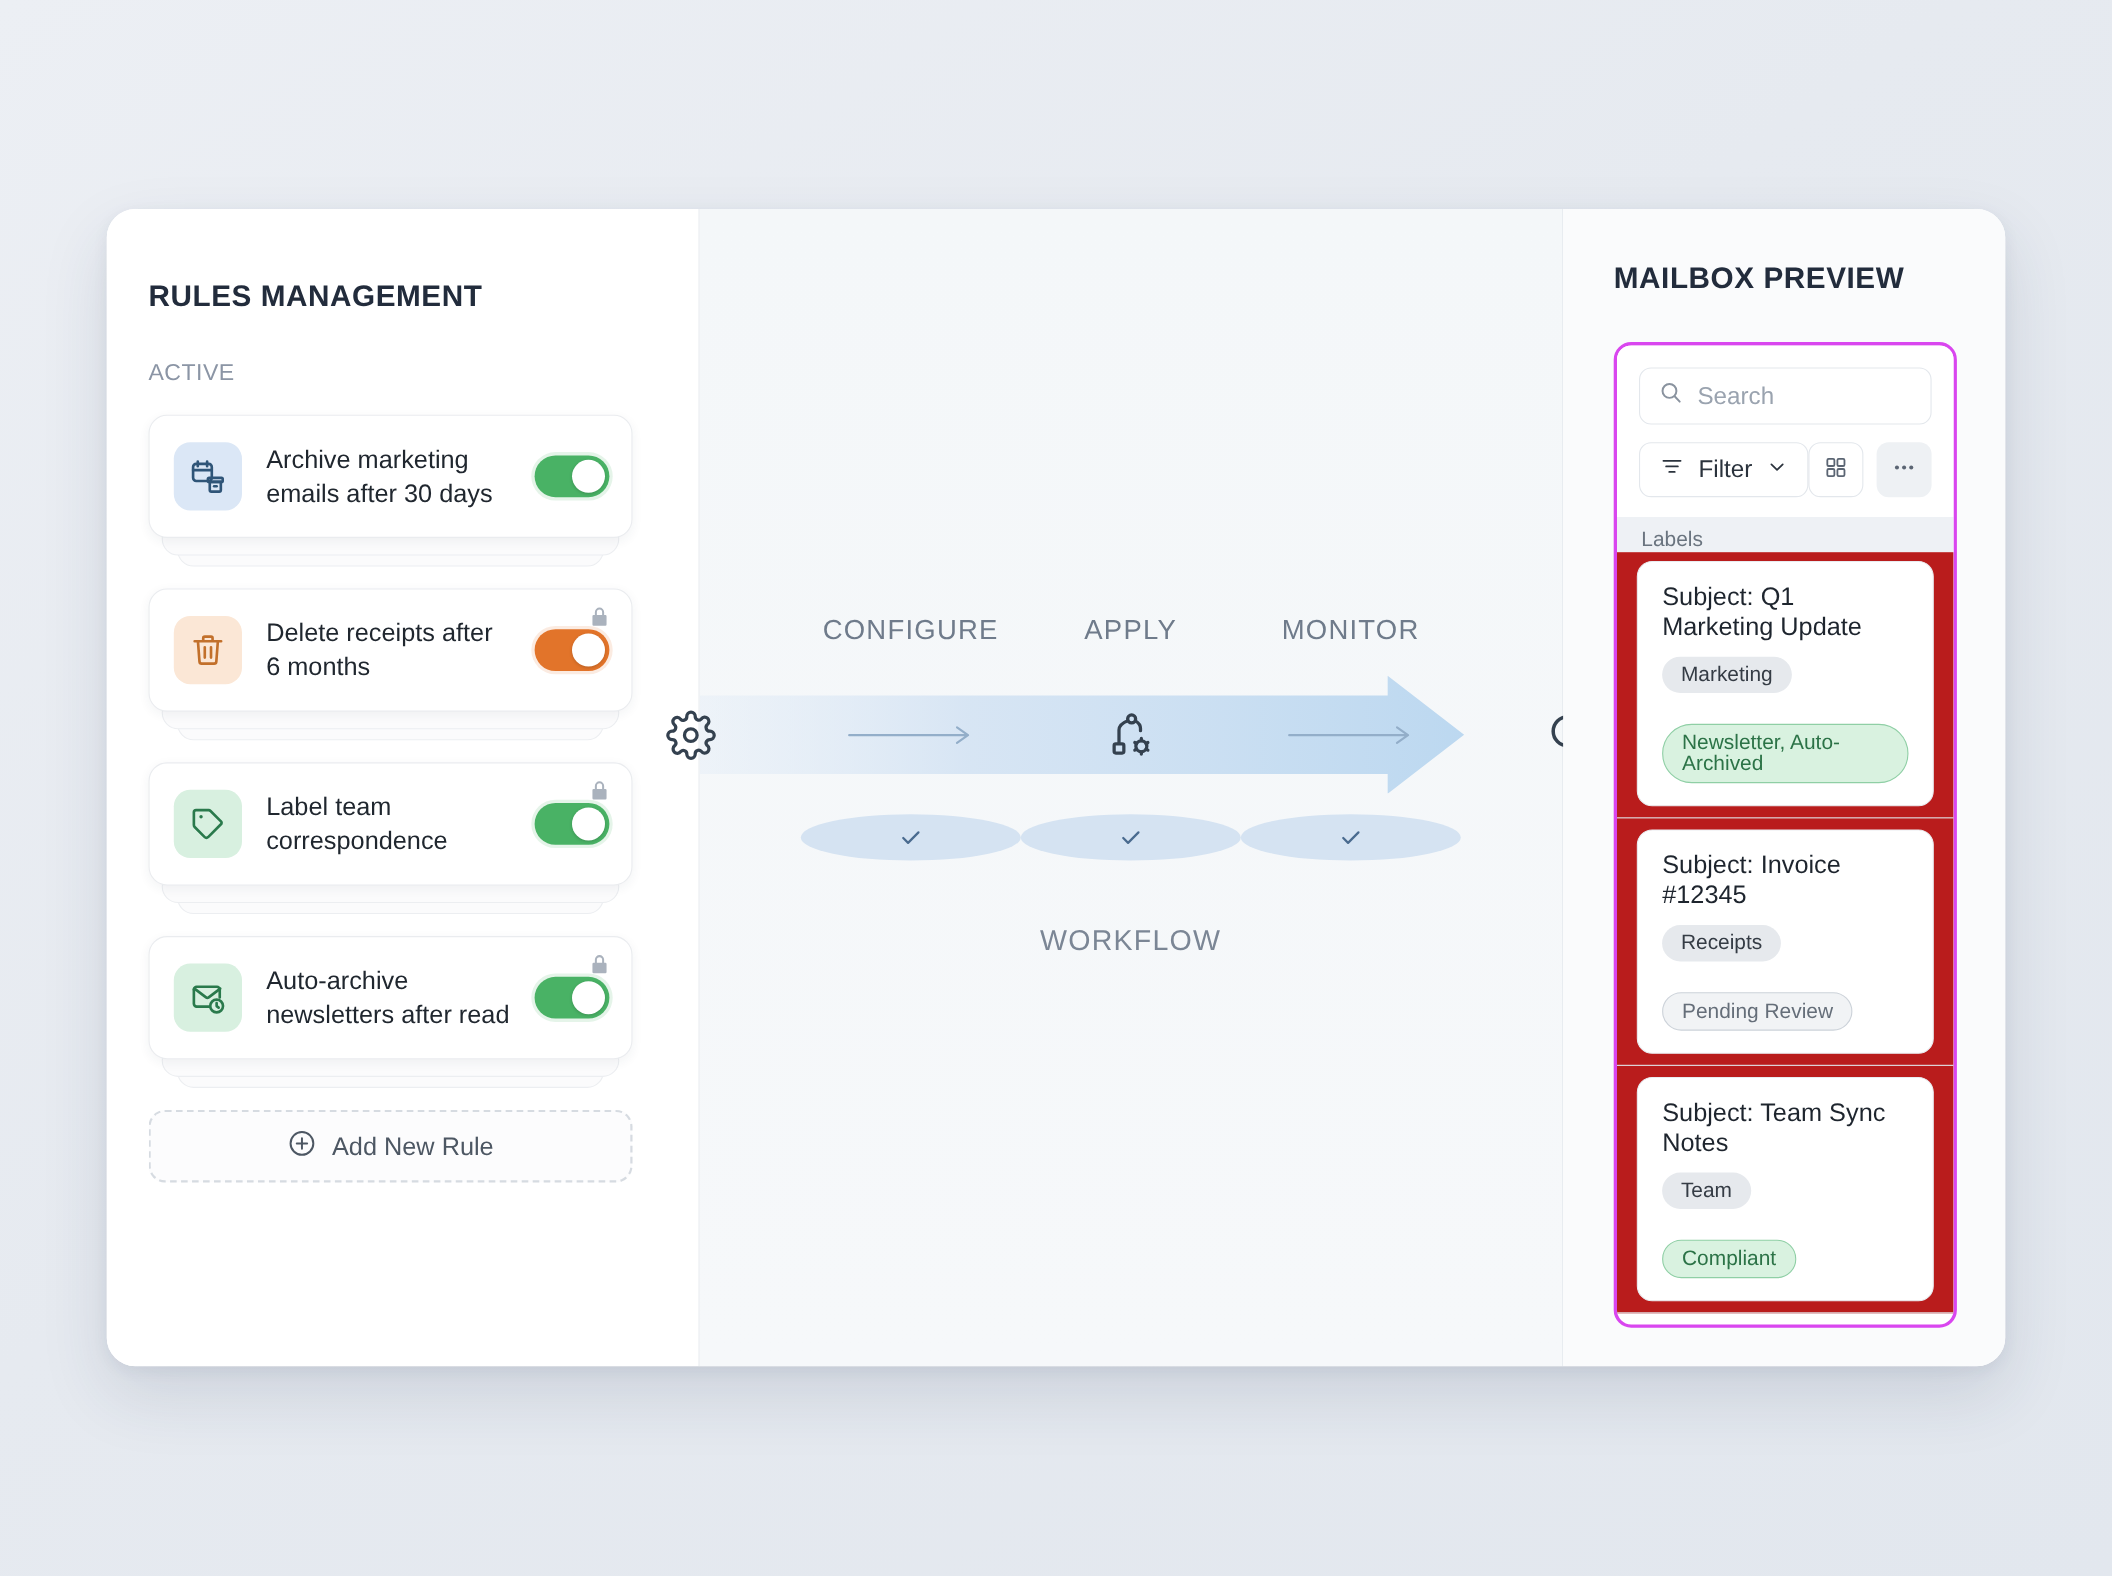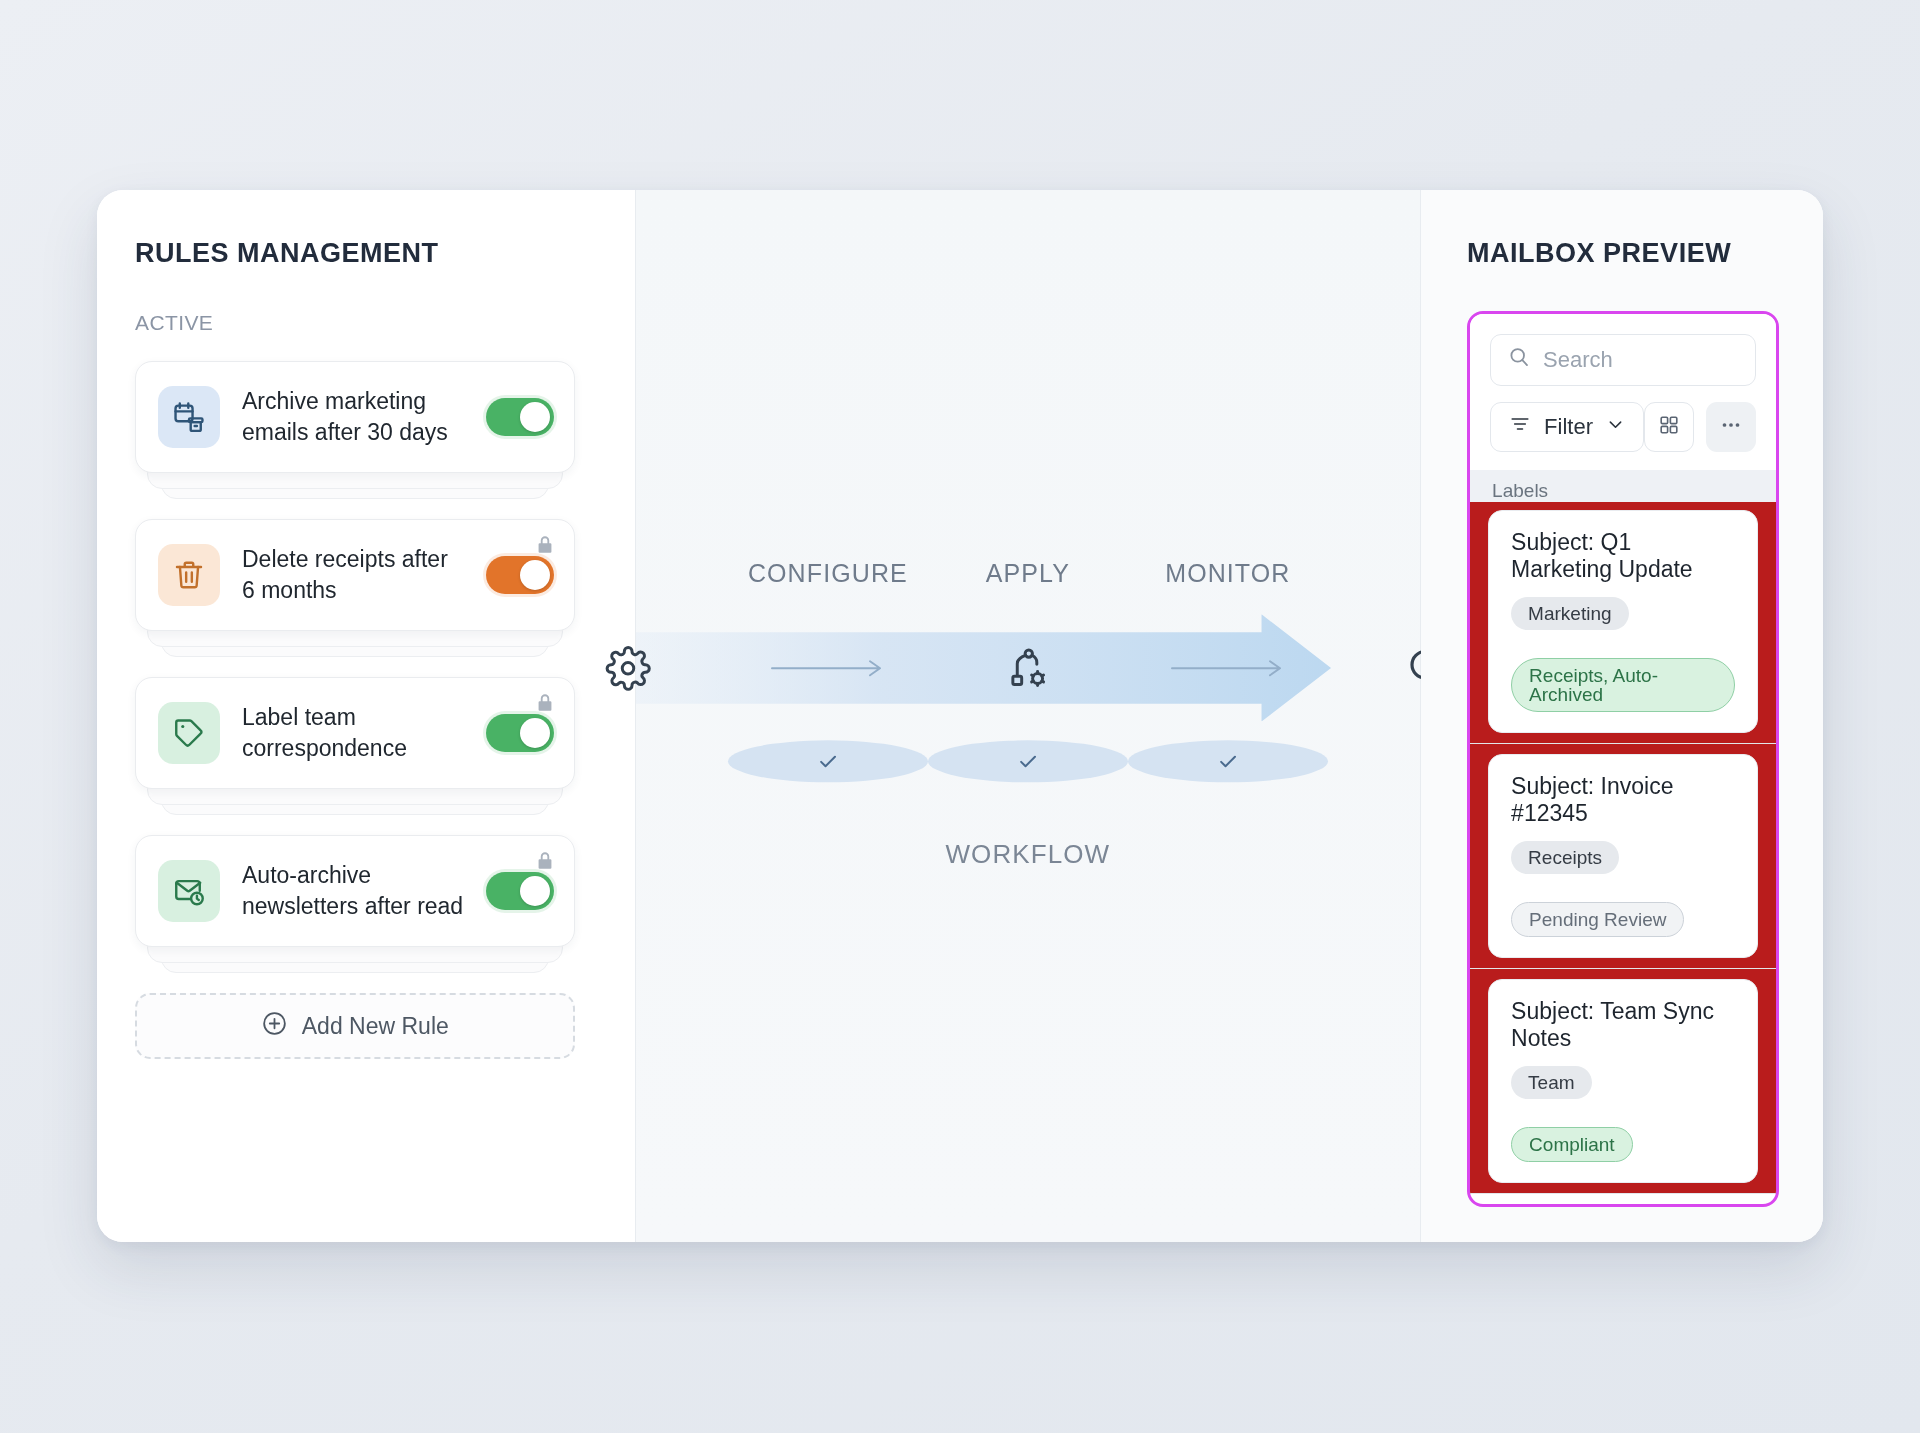--- a/index.html
+++ b/index.html
@@ -30,21 +30,21 @@
   
   .sec-title {
     font-size: 27px; font-weight: bold; letter-spacing: .5px;
     color: #222c3c;
   }
   .sec-sub {
     font-size: 21px; color: #8b95a5; letter-spacing: .4px;
   }
 
   
-  .left-inner { padding: 48px 60px 0 38px; }
+  .left-inner { padding: 64px 60px 0 38px; }
   .left-title { margin-left: 0; }
   .active-label { margin-top: 42px; margin-bottom: 26px; }
 
   .rule-stack { position: relative; margin-bottom: 46px; }
   .rule-stack .layer {
     position: absolute; left: 12px; right: 12px;
     background: #fbfbfc;
     border: 1px solid #eceef1;
     border-radius: 16px;
     height: 30px;
@@ -472,21 +472,21 @@
           <div class="labels-bar">
             <span>Labels</span>
           </div>
 
           <div class="mail-list">
 
             <div class="mail-item">
               <div class="mail-subject">Subject: Q1 Marketing Update</div>
               <div class="chips">
                 <span class="chip gray">Marketing</span>
-                <span class="chip green">Receipts, Auto-Archived</span>
+                <span class="chip green">Newsletter, Auto-Archived</span>
               </div>
             </div>
             <div class="divider-line"></div>
 
             <div class="mail-item">
               <div class="mail-subject">Subject: Invoice #12345</div>
               <div class="chips">
                 <span class="chip gray">Receipts</span>
                 <span class="chip neutral">Pending Review</span>
               </div>

